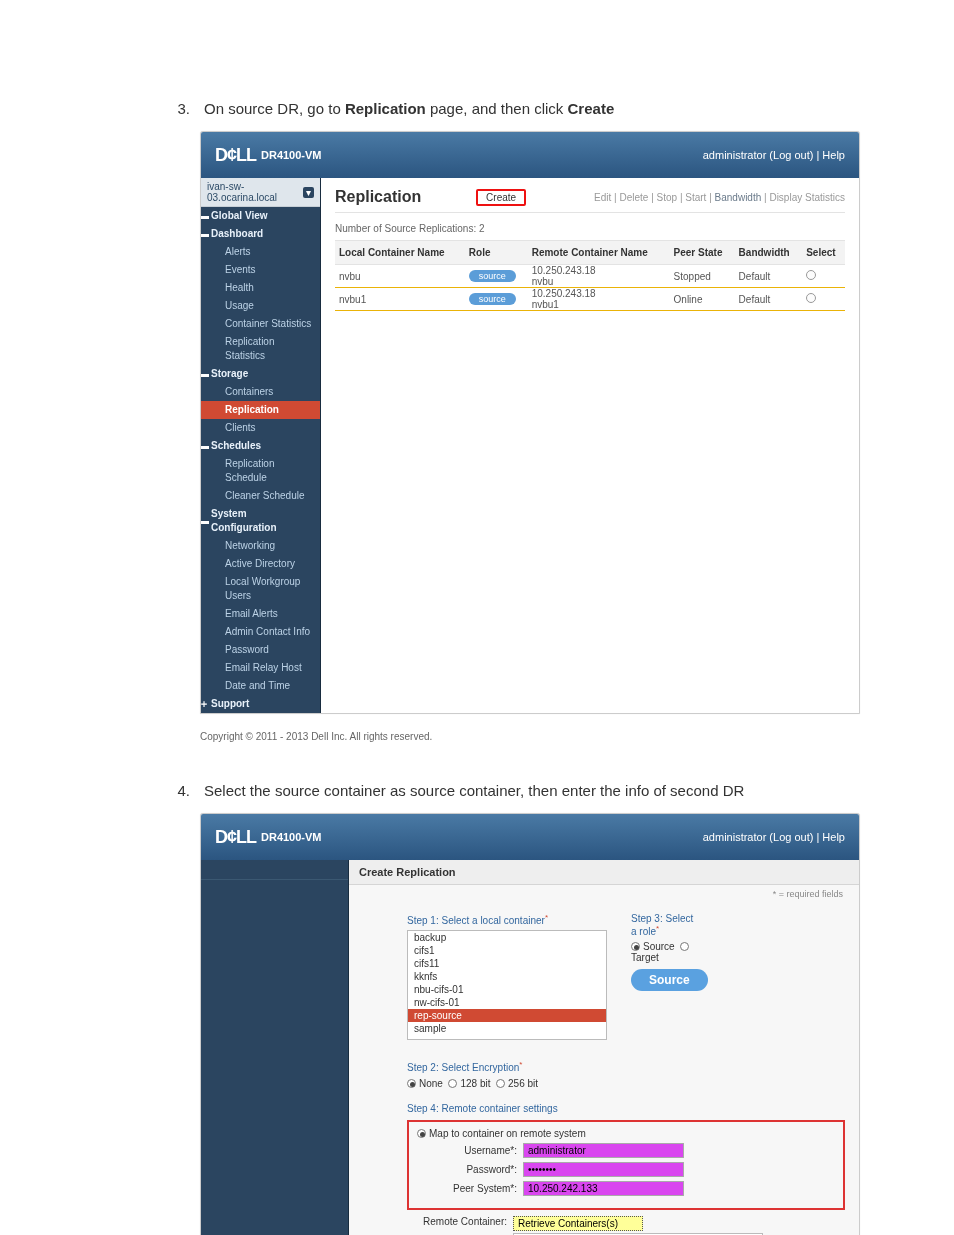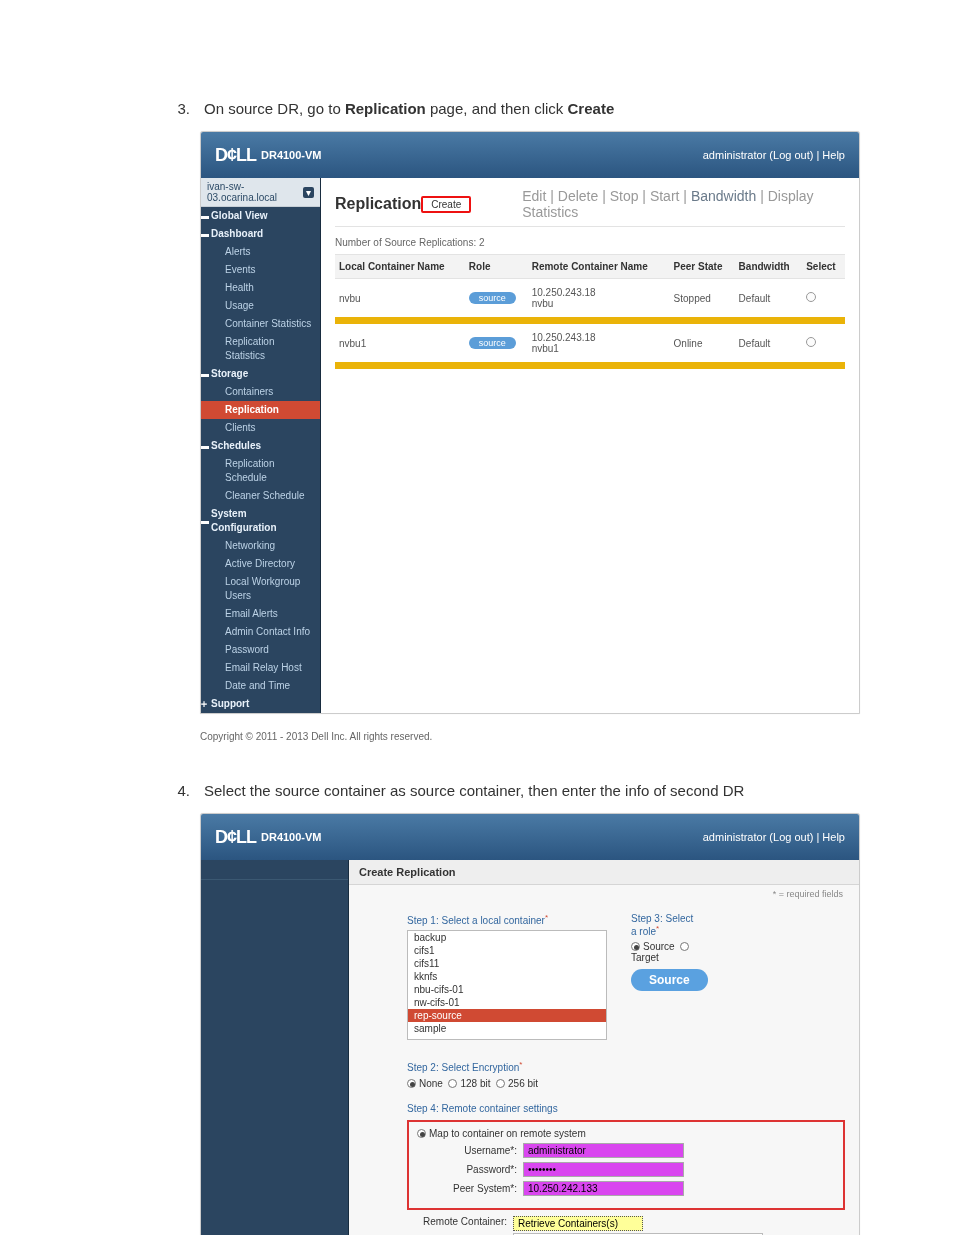--- a/index.html
+++ b/index.html
@@ -23,26 +23,26 @@
   .nav-item { display: flex; align-items: center; padding: 2px 6px 2px 18px; line-height: 14px; cursor: default; }
   .nav-item.lvl1 { padding-left: 10px; font-weight: bold; color: #e8f1fa; }
   .nav-item.lvl2 { padding-left: 24px; }
   .nav-item .toggle { width: 10px; display:inline-block; color:#fff; font-size:10px; margin-right:2px; margin-left:-12px;}
   .nav-item.selected { background: #d04a33; color: #fff; font-weight: bold; }
   .main { flex:1; background:#fff; padding: 10px 14px 20px 14px; }
   .main-head { display:flex; align-items:center; border-bottom:1px solid #e3e3e3; padding-bottom:6px; }
   .main-head h2 { font-size:16px; font-weight:bold; color:#333; }
   .main-head .spacer { flex:1; }
   .act-btn { border:2px solid #e11; background:#fff; color:#333; font-size:10px; padding:1px 8px; border-radius:2px; cursor:pointer; }
-  .act-links { font-size:14px; color:#999; margin-left:7px;padding-left:44px; }
+  .act-links { font-size:10px; color:#999; margin-left:24px;padding-left:44px; }
   .act-links .enabled { color:#6a7a8a; }
   .sub-line { font-size:10px; color:#666; padding:10px 0 6px 0; }
   table.rep { width:100%; border-collapse:collapse; font-size:10px; }
   table.rep th { text-align:left; font-weight:bold; padding:6px 4px; border-top:1px solid #e3e3e3; border-bottom:1px solid #e3e3e3; color:#333; background:#f3f3f3; }
-  table.rep td { padding:8px 4px; border-bottom:7px solid #eab308; color:#555; }
+  table.rep td { padding:0 4px; border-bottom:1px solid #eab308; color:#555; }
   .role-badge { display:inline-block; background:#5b9dd8; color:#fff; font-size:9px; padding:1px 10px; border-radius:8px; }
   .radio-dot { width:10px; height:10px; border:1px solid #999; border-radius:50%; display:inline-block; background:#fcfcfc; }
   .copyright { font-size:10px; color:#666; margin-top:17px; }
 
   
   .crumb { background:#eee; padding:6px 10px; font-size:11px; font-weight:bold; color:#333; border-bottom:1px solid #d5d5d5; }
   .wiz { display:flex; gap:14px; padding:14px; flex-wrap:wrap; }
   .wiz-col { flex:0 0 auto;padding-left:44px; }
   .fieldset-title { color:#33679f; font-size:10px; margin-bottom:4px; }
   .req { color:#d04a33; vertical-align:super; font-size:8px; }

